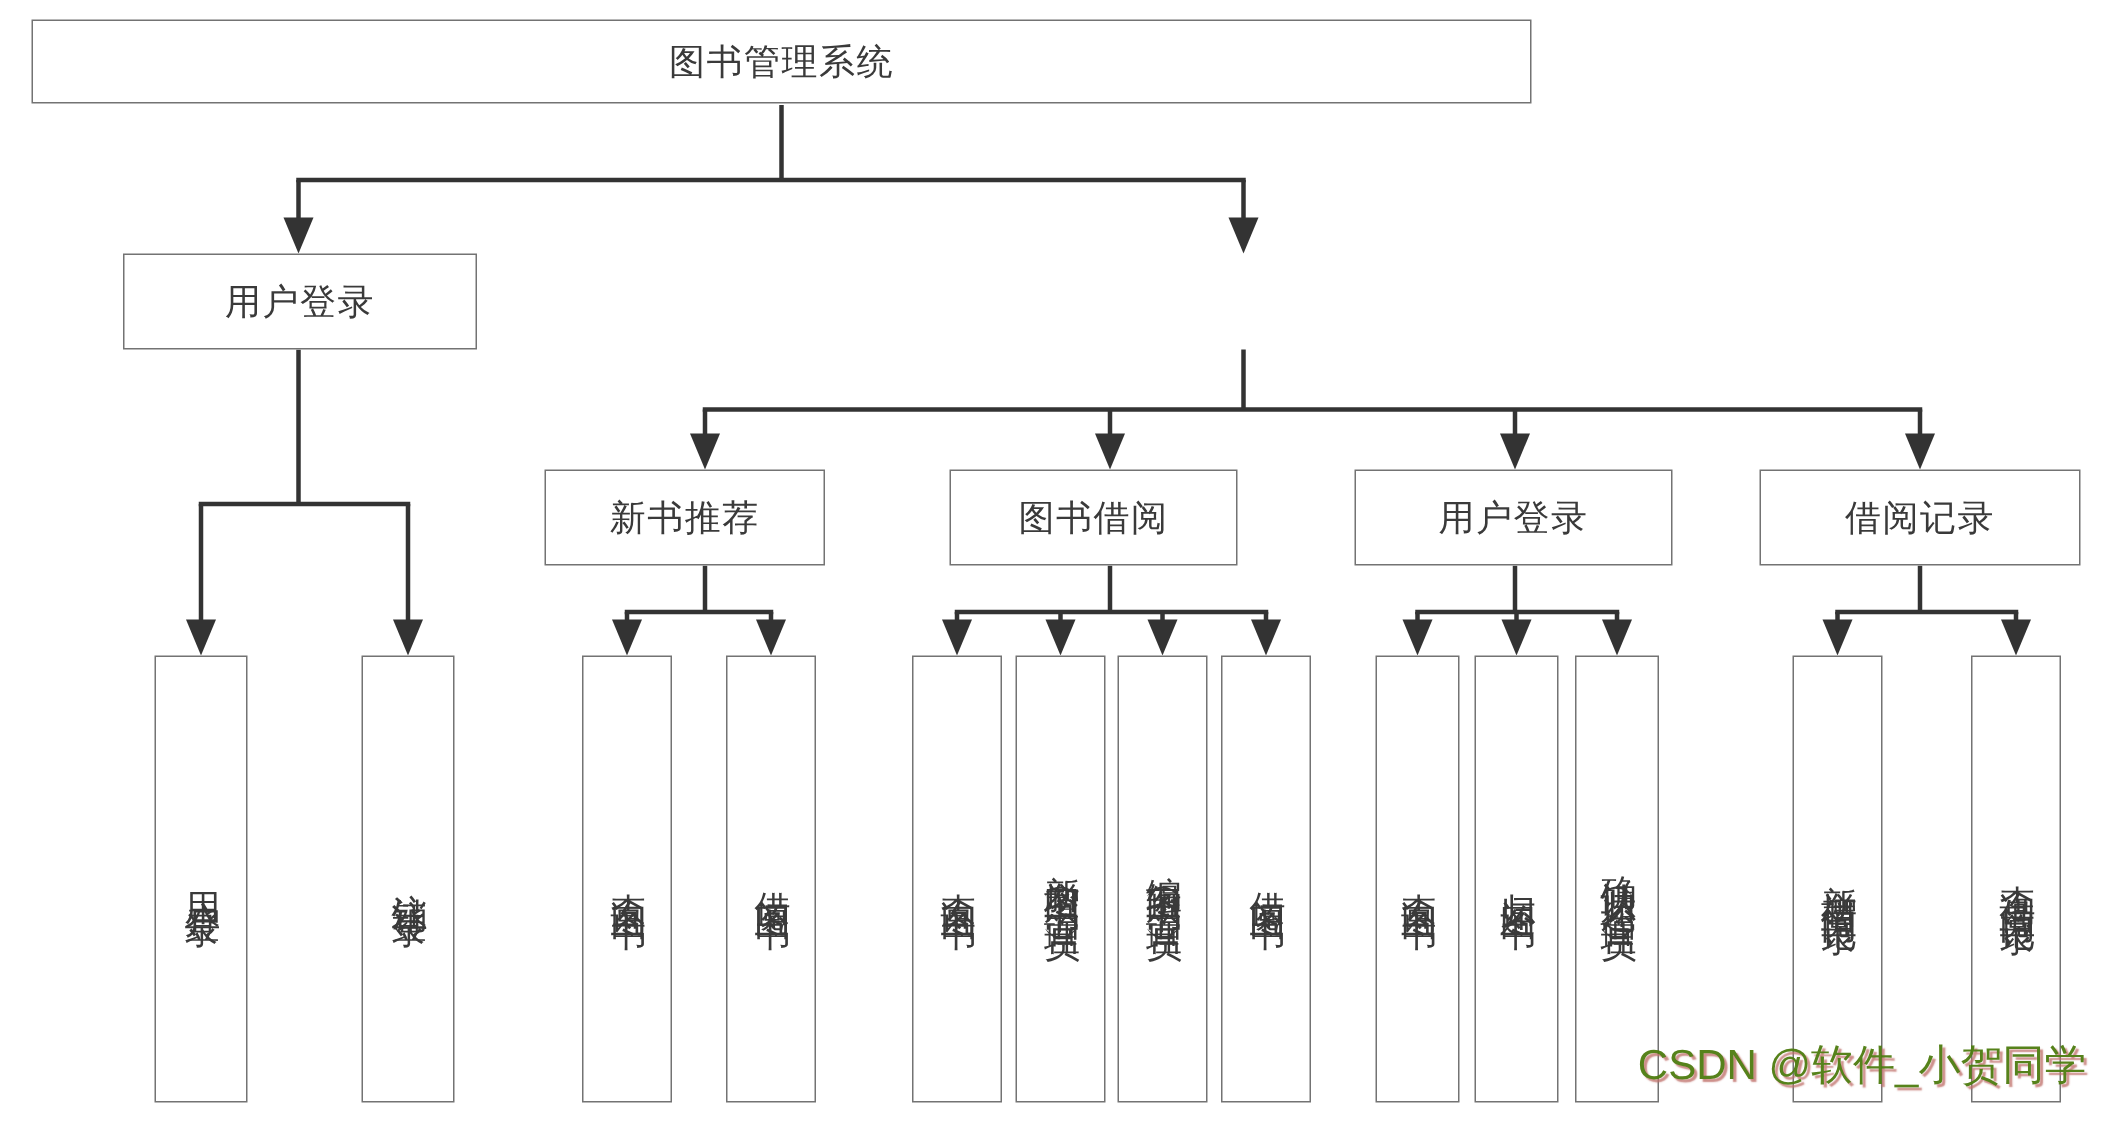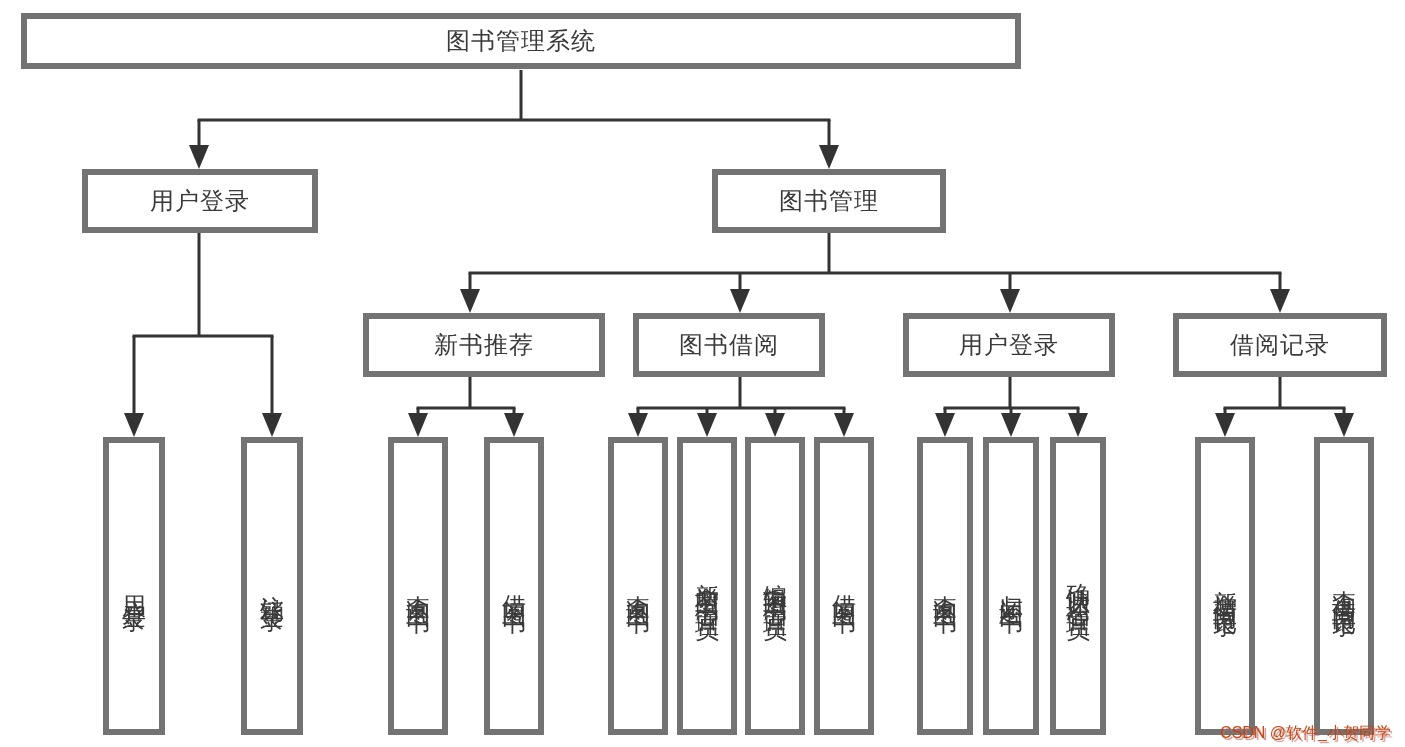--- a/index.html
+++ b/index.html
@@ -18,21 +18,21 @@
   #connectors {
     position: absolute;
     left: 0;
     top: 0;
     width: 1405px;
     height: 747px;
   }
   .node {
     position: absolute;
     box-sizing: border-box;
-    border: 6px solid #737373;
+    border: 1px solid #737373;
     background: #ffffff;
     display: flex;
     align-items: center;
     justify-content: center;
     color: #3a3a3a;
   }
   .h-node {
     font-size: 24px;
     letter-spacing: 1px;
     white-space: nowrap;
@@ -45,23 +45,23 @@
     writing-mode: vertical-rl;
     text-orientation: mixed;
     font-size: 24px;
     line-height: 1;
     letter-spacing: 5px;
     color: #3a3a3a;
   }
   #watermark {
     position: absolute;
     right: 14px;
-    bottom: 3px;
-    font-size: 16px;
-    color: #c2410c;
+    bottom: 18px;
+    font-size: 28px;
+    color: #4d7c0f;
     text-shadow: 2px 2px 1px rgba(192, 112, 106, 0.85);
     white-space: nowrap;
     opacity: 0.95;
   }
   svg line, svg polyline {
     stroke: #333333;
     stroke-width: 3;
     fill: none;
   }
   svg polygon {
@@ -136,25 +136,22 @@
     <polygon points="1334,413 1354,413 1344,437"></polygon>
   </svg>
 
   <div class="node h-node" style="left:21px; top:13px; width:1000px; height:56px;">
     <span>图书管理系统</span>
   </div>
 
   <div class="node h-node" style="left:82px; top:169px; width:236px; height:64px;">
     <span>用户登录</span>
   </div>
-  <div class="node h-node" style="left:712px; top:169px; width:234px; height:64px;">
-    <span>图书管理</span>
-  </div>
-
-  <div class="node h-node" style="left:363px; top:313px; width:242px; height:64px;">
+
+  <div class="node h-node" style="left:363px; top:313px; width:187px; height:64px;">
     <span>新书推荐</span>
   </div>
   <div class="node h-node" style="left:633px; top:313px; width:192px; height:64px;">
     <span>图书借阅</span>
   </div>
   <div class="node h-node" style="left:903px; top:313px; width:212px; height:64px;">
     <span>用户登录</span>
   </div>
   <div class="node h-node" style="left:1173px; top:313px; width:214px; height:64px;">
     <span>借阅记录</span>

